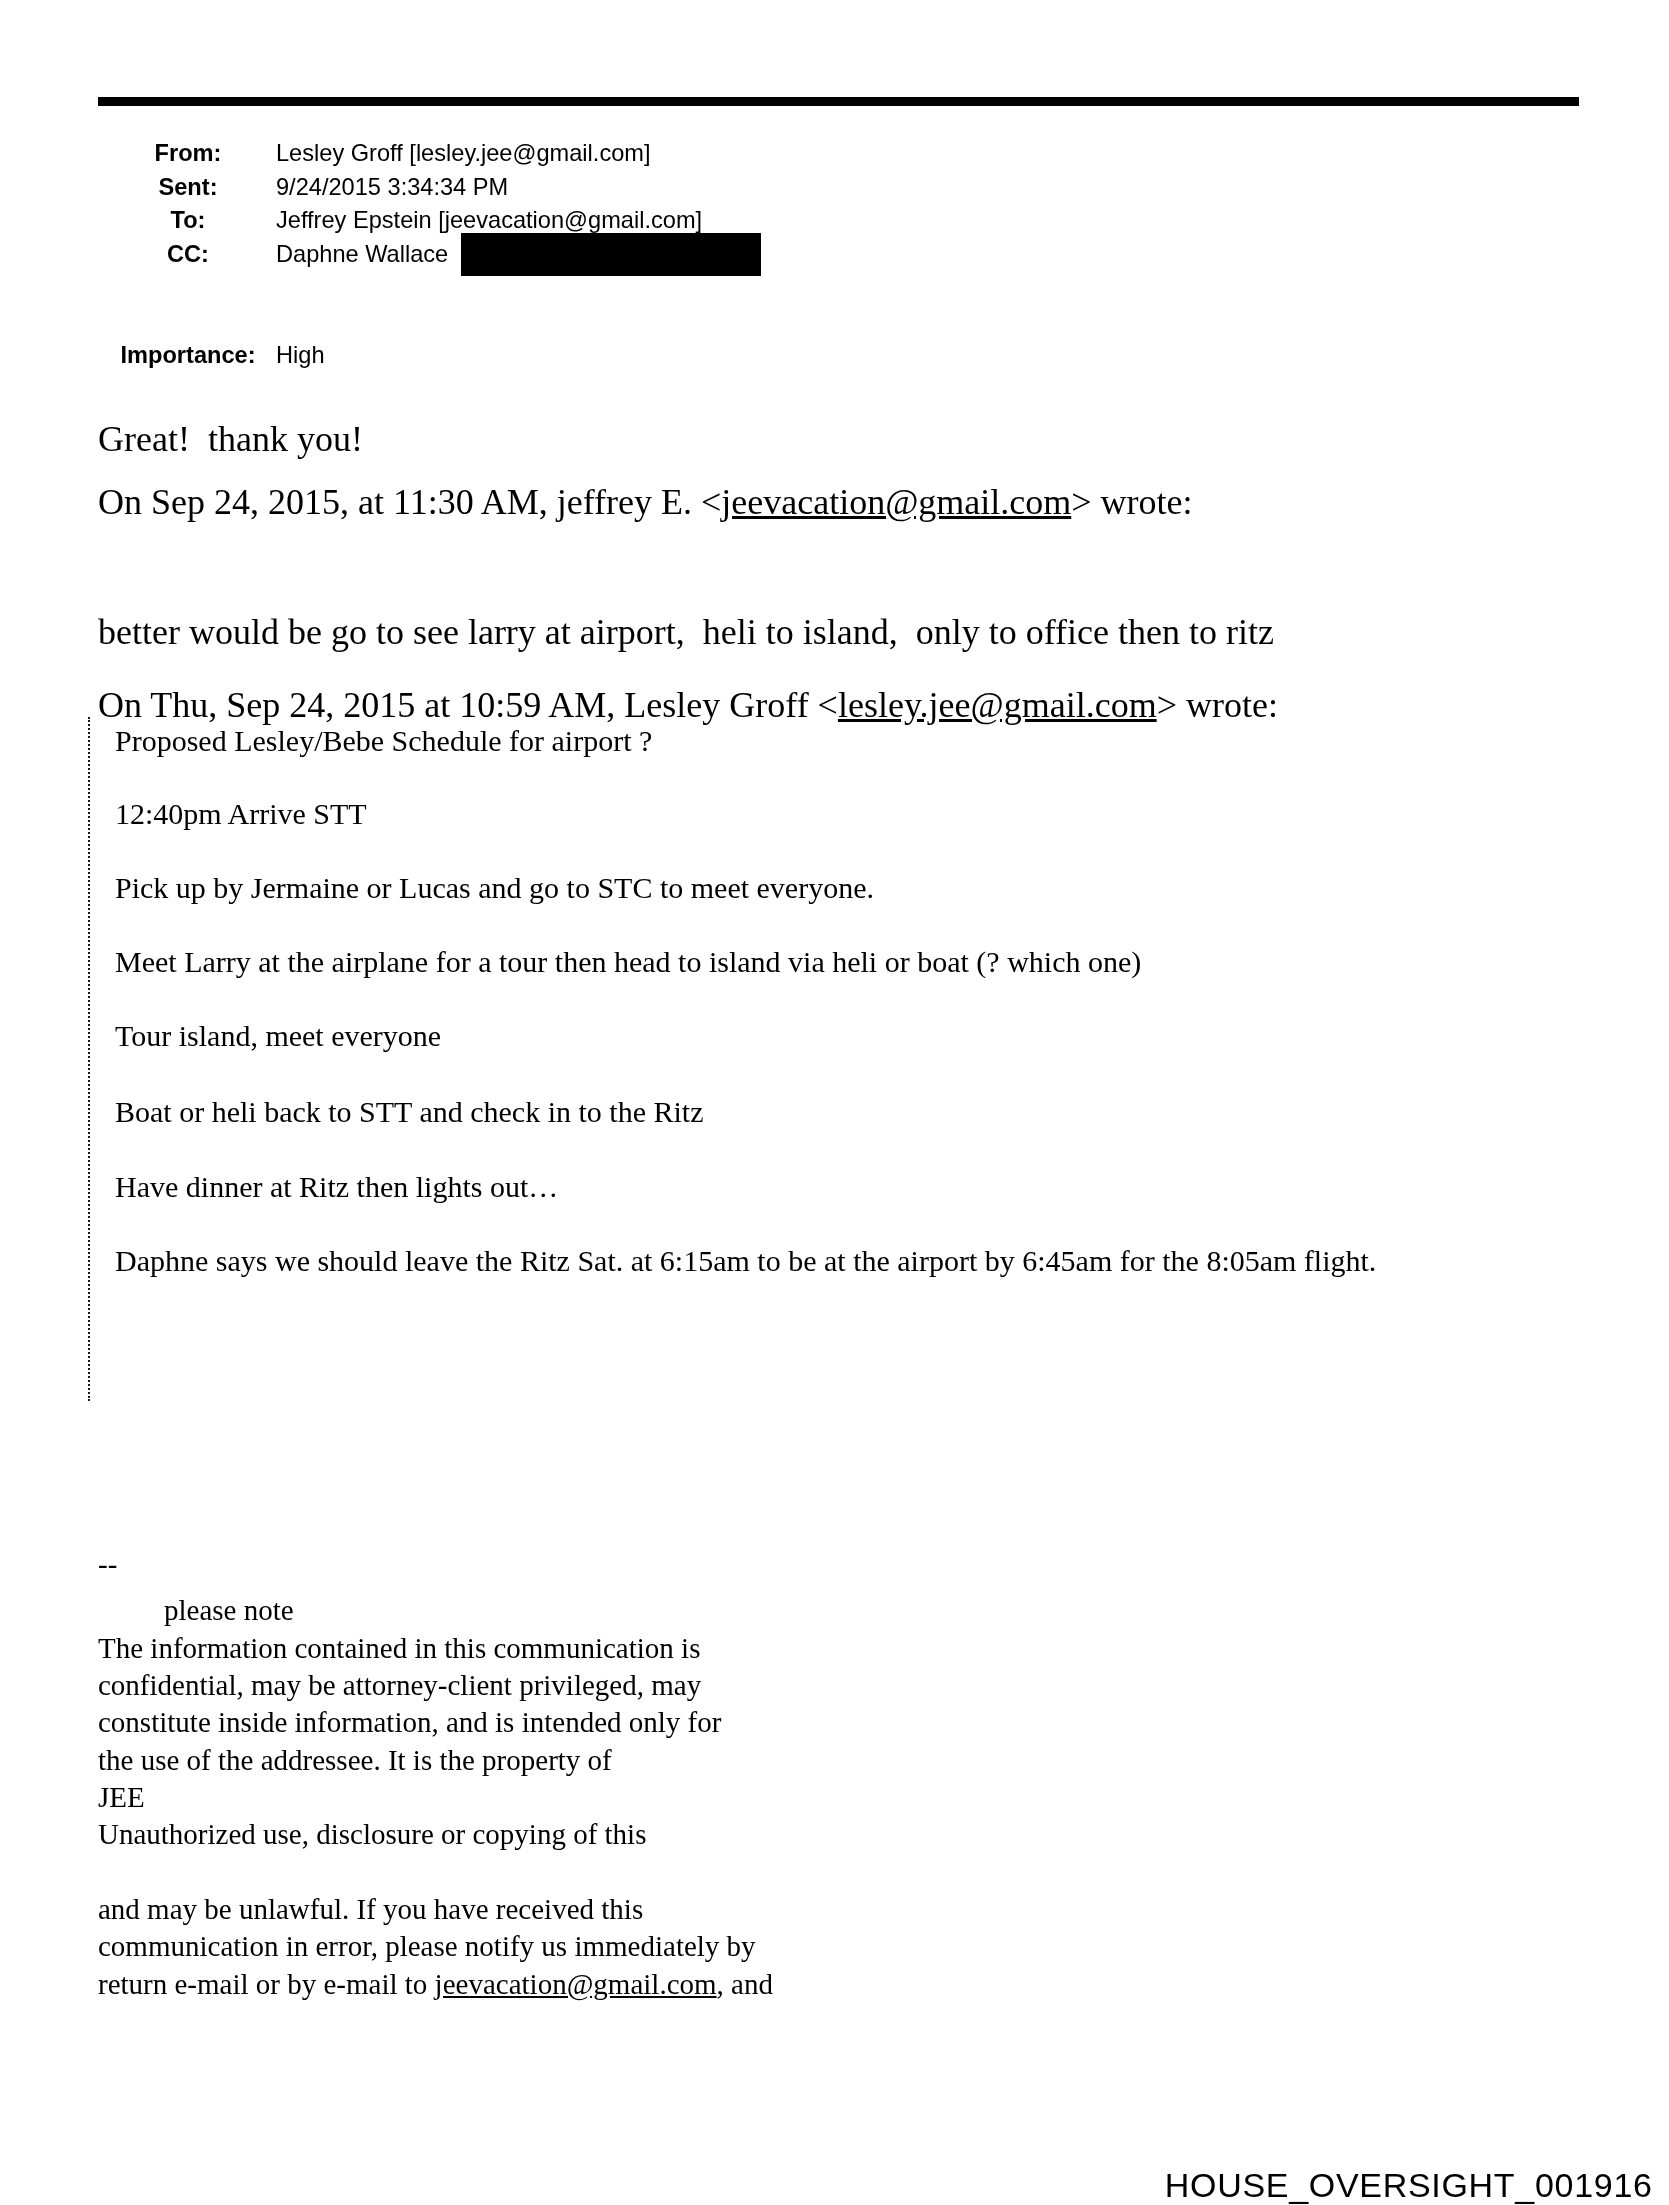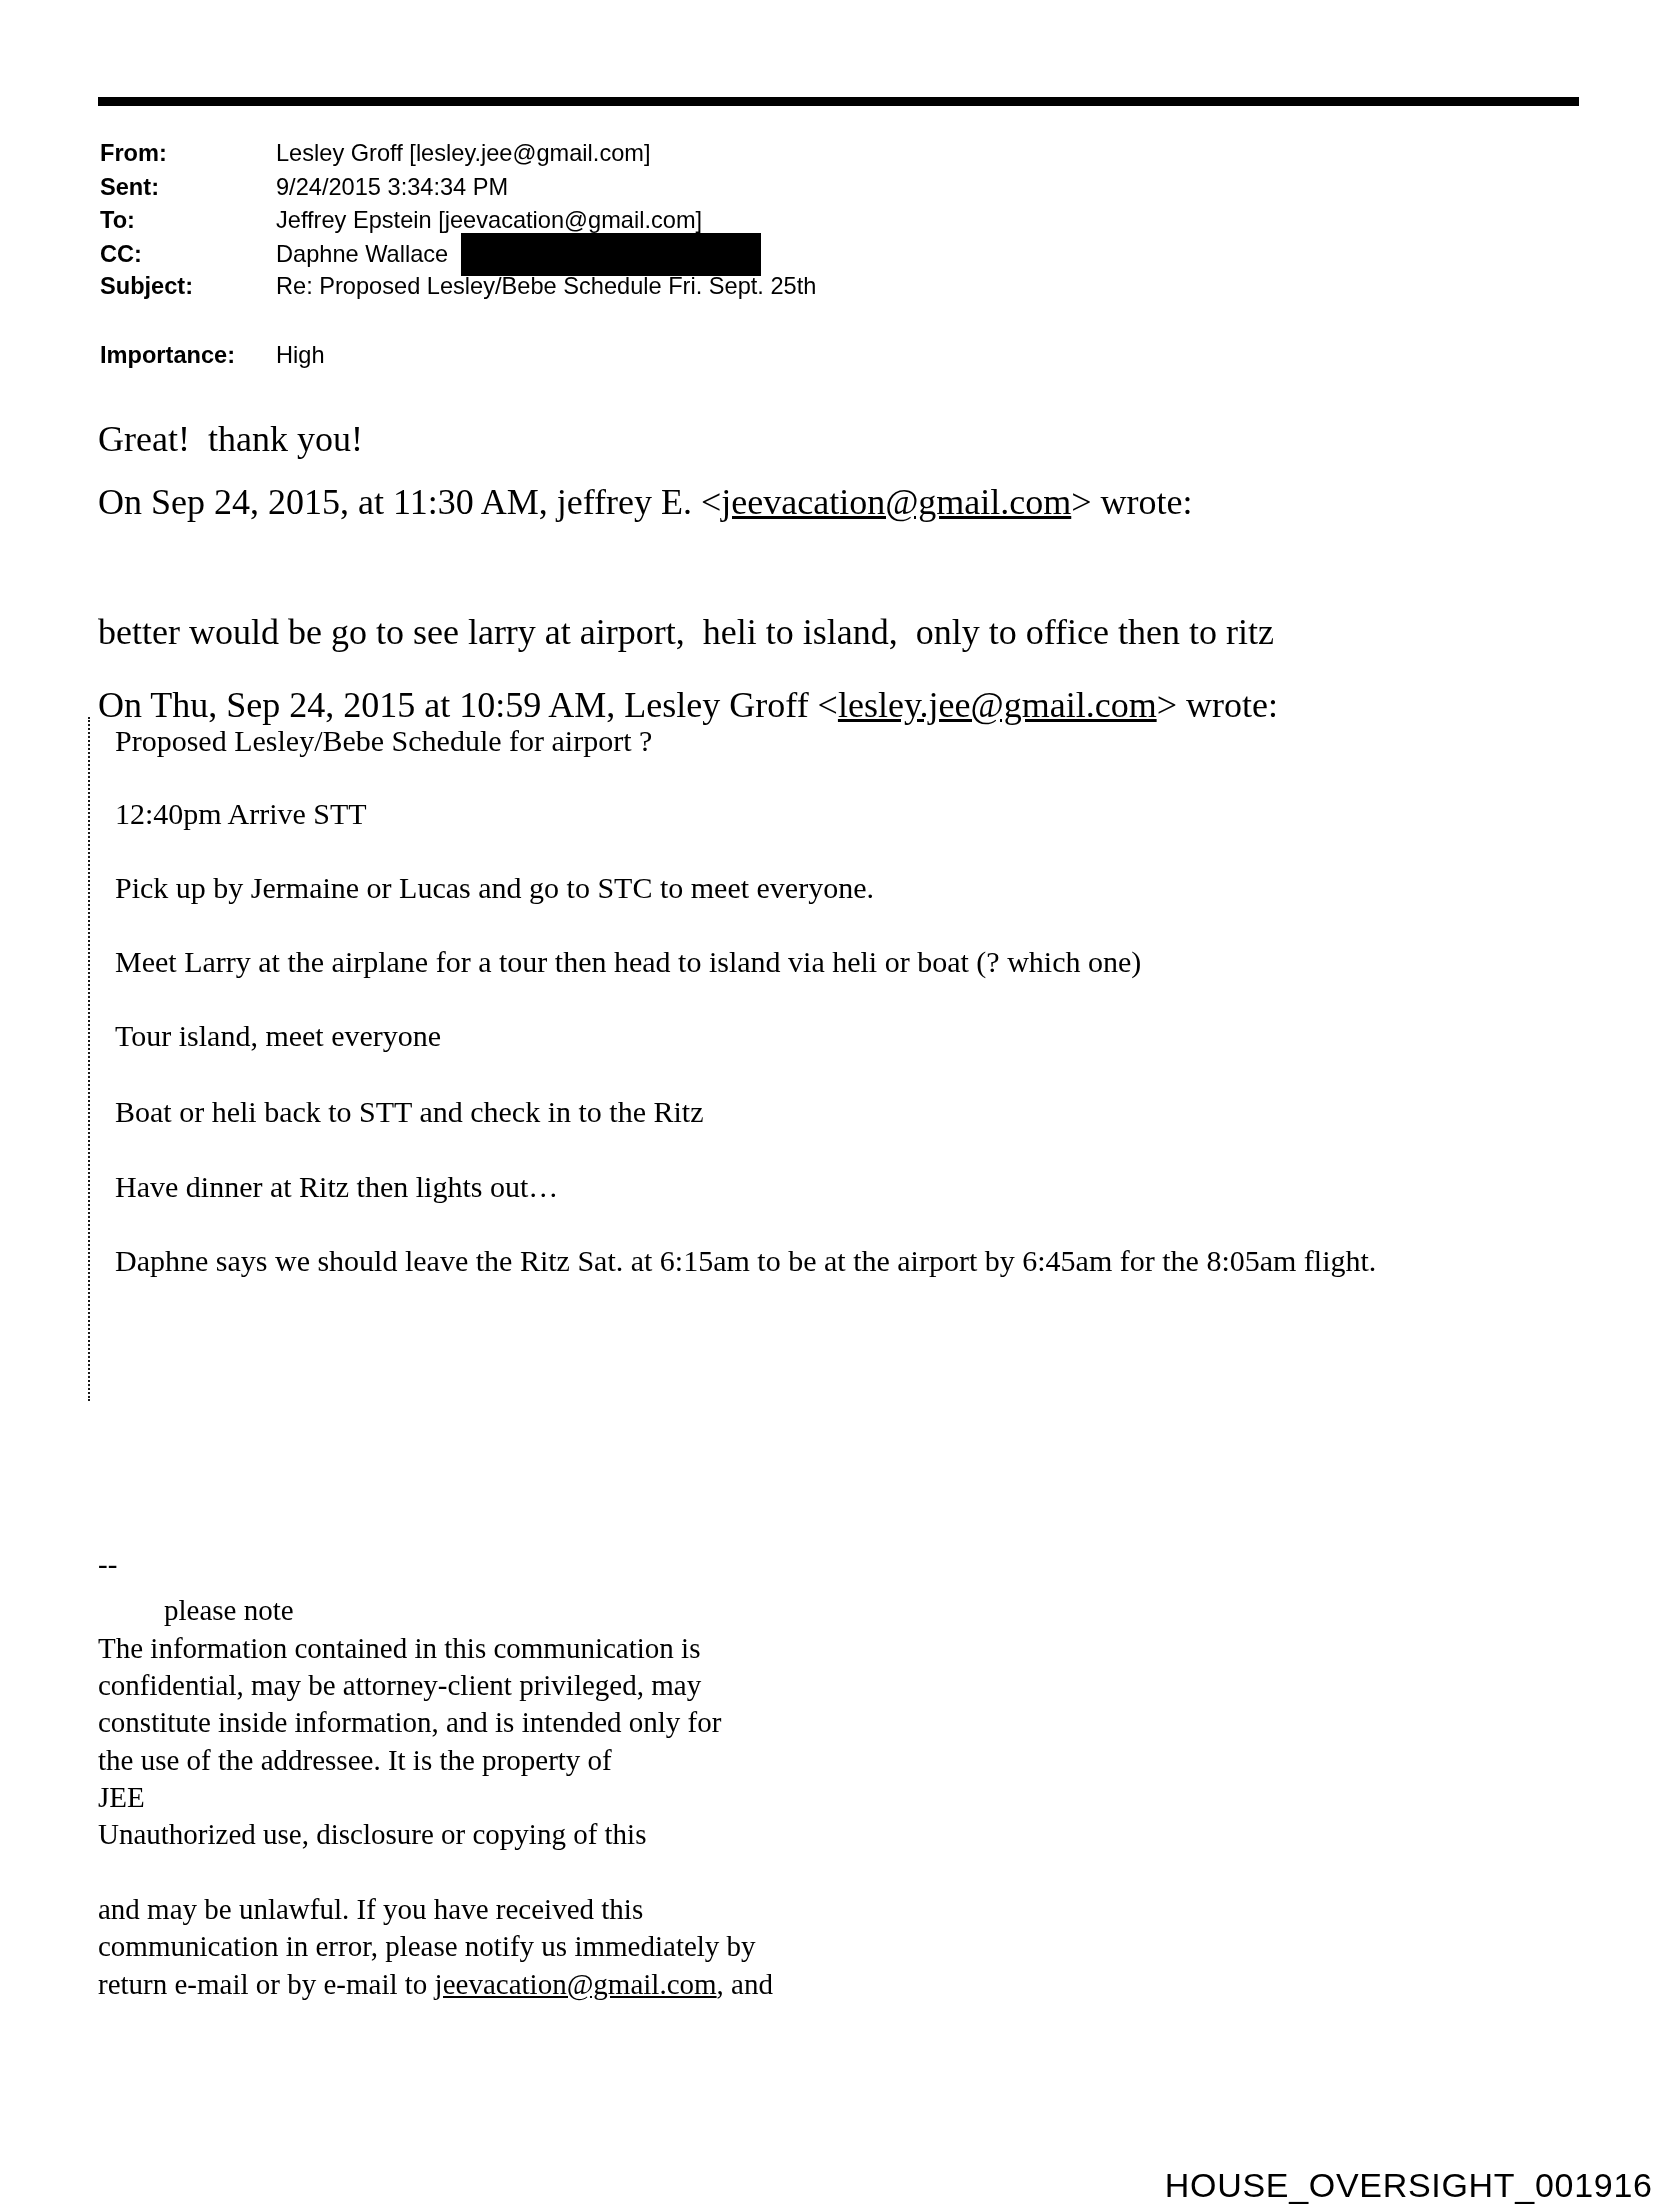--- a/index.html
+++ b/index.html
@@ -1,18 +1,18 @@
 <!DOCTYPE html>
 <html style="font-size:10.5px"><head>
 <meta charset="utf-8">
 <style>
   html,body { margin:0; padding:0; background:#ffffff; }
   .page {
     position:relative; width:1669px; height:2205px; background:#ffffff;
-    color:#000; font-family:"Liberation Serif", serif; overflow:hidden;
+    color:#000; font-family:"Liberation Serif", serif; overflow:hidden;text-align:center;
   }
   .top-rule { position:absolute; left:98px; top:97px; width:1481px; height:8.5px; background:#000; }
 
   
   .hdr-row { position:absolute; left:100px; display:flex; font-family:"Liberation Sans", sans-serif;
              font-size:23.6px; line-height:1.2; white-space:pre; }
   .hdr-label { font-weight:bold; width:176px; flex:none; }
   .hdr-value { font-weight:normal; }
   .redaction { position:absolute; left:461px; top:233px; width:300px; height:43px; background:#000; }
 
@@ -47,24 +47,20 @@
   </div>
   <div class="hdr-row" style="top:206px">
     <span class="hdr-label">To:</span>
     <span class="hdr-value">Jeffrey Epstein [jeevacation@gmail.com]</span>
   </div>
   <div class="hdr-row" style="top:240px">
     <span class="hdr-label">CC:</span>
     <span class="hdr-value">Daphne Wallace</span>
   </div>
   <div class="redaction"></div>
-  <div class="hdr-row" style="top:272px">
-    <span class="hdr-label">Subject:</span>
-    <span class="hdr-value">Re: Proposed Lesley/Bebe Schedule Fri. Sept. 25th</span>
-  </div>
   <div class="hdr-row" style="top:341px">
     <span class="hdr-label">Importance:</span>
     <span class="hdr-value">High</span>
   </div>
 
   <div class="bline" style="top:421px">Great!  thank you!</div>
 
   <div class="bline" style="top:484px"><span>On Sep 24, 2015, at 11:30 AM, jeffrey E. &lt;</span><span class="u">jeevacation@gmail.com</span><span>&gt; wrote:</span></div>
 
   <div class="bline" style="top:614px">better would be go to see larry at airport,  heli to island,  only to office then to ritz</div>

